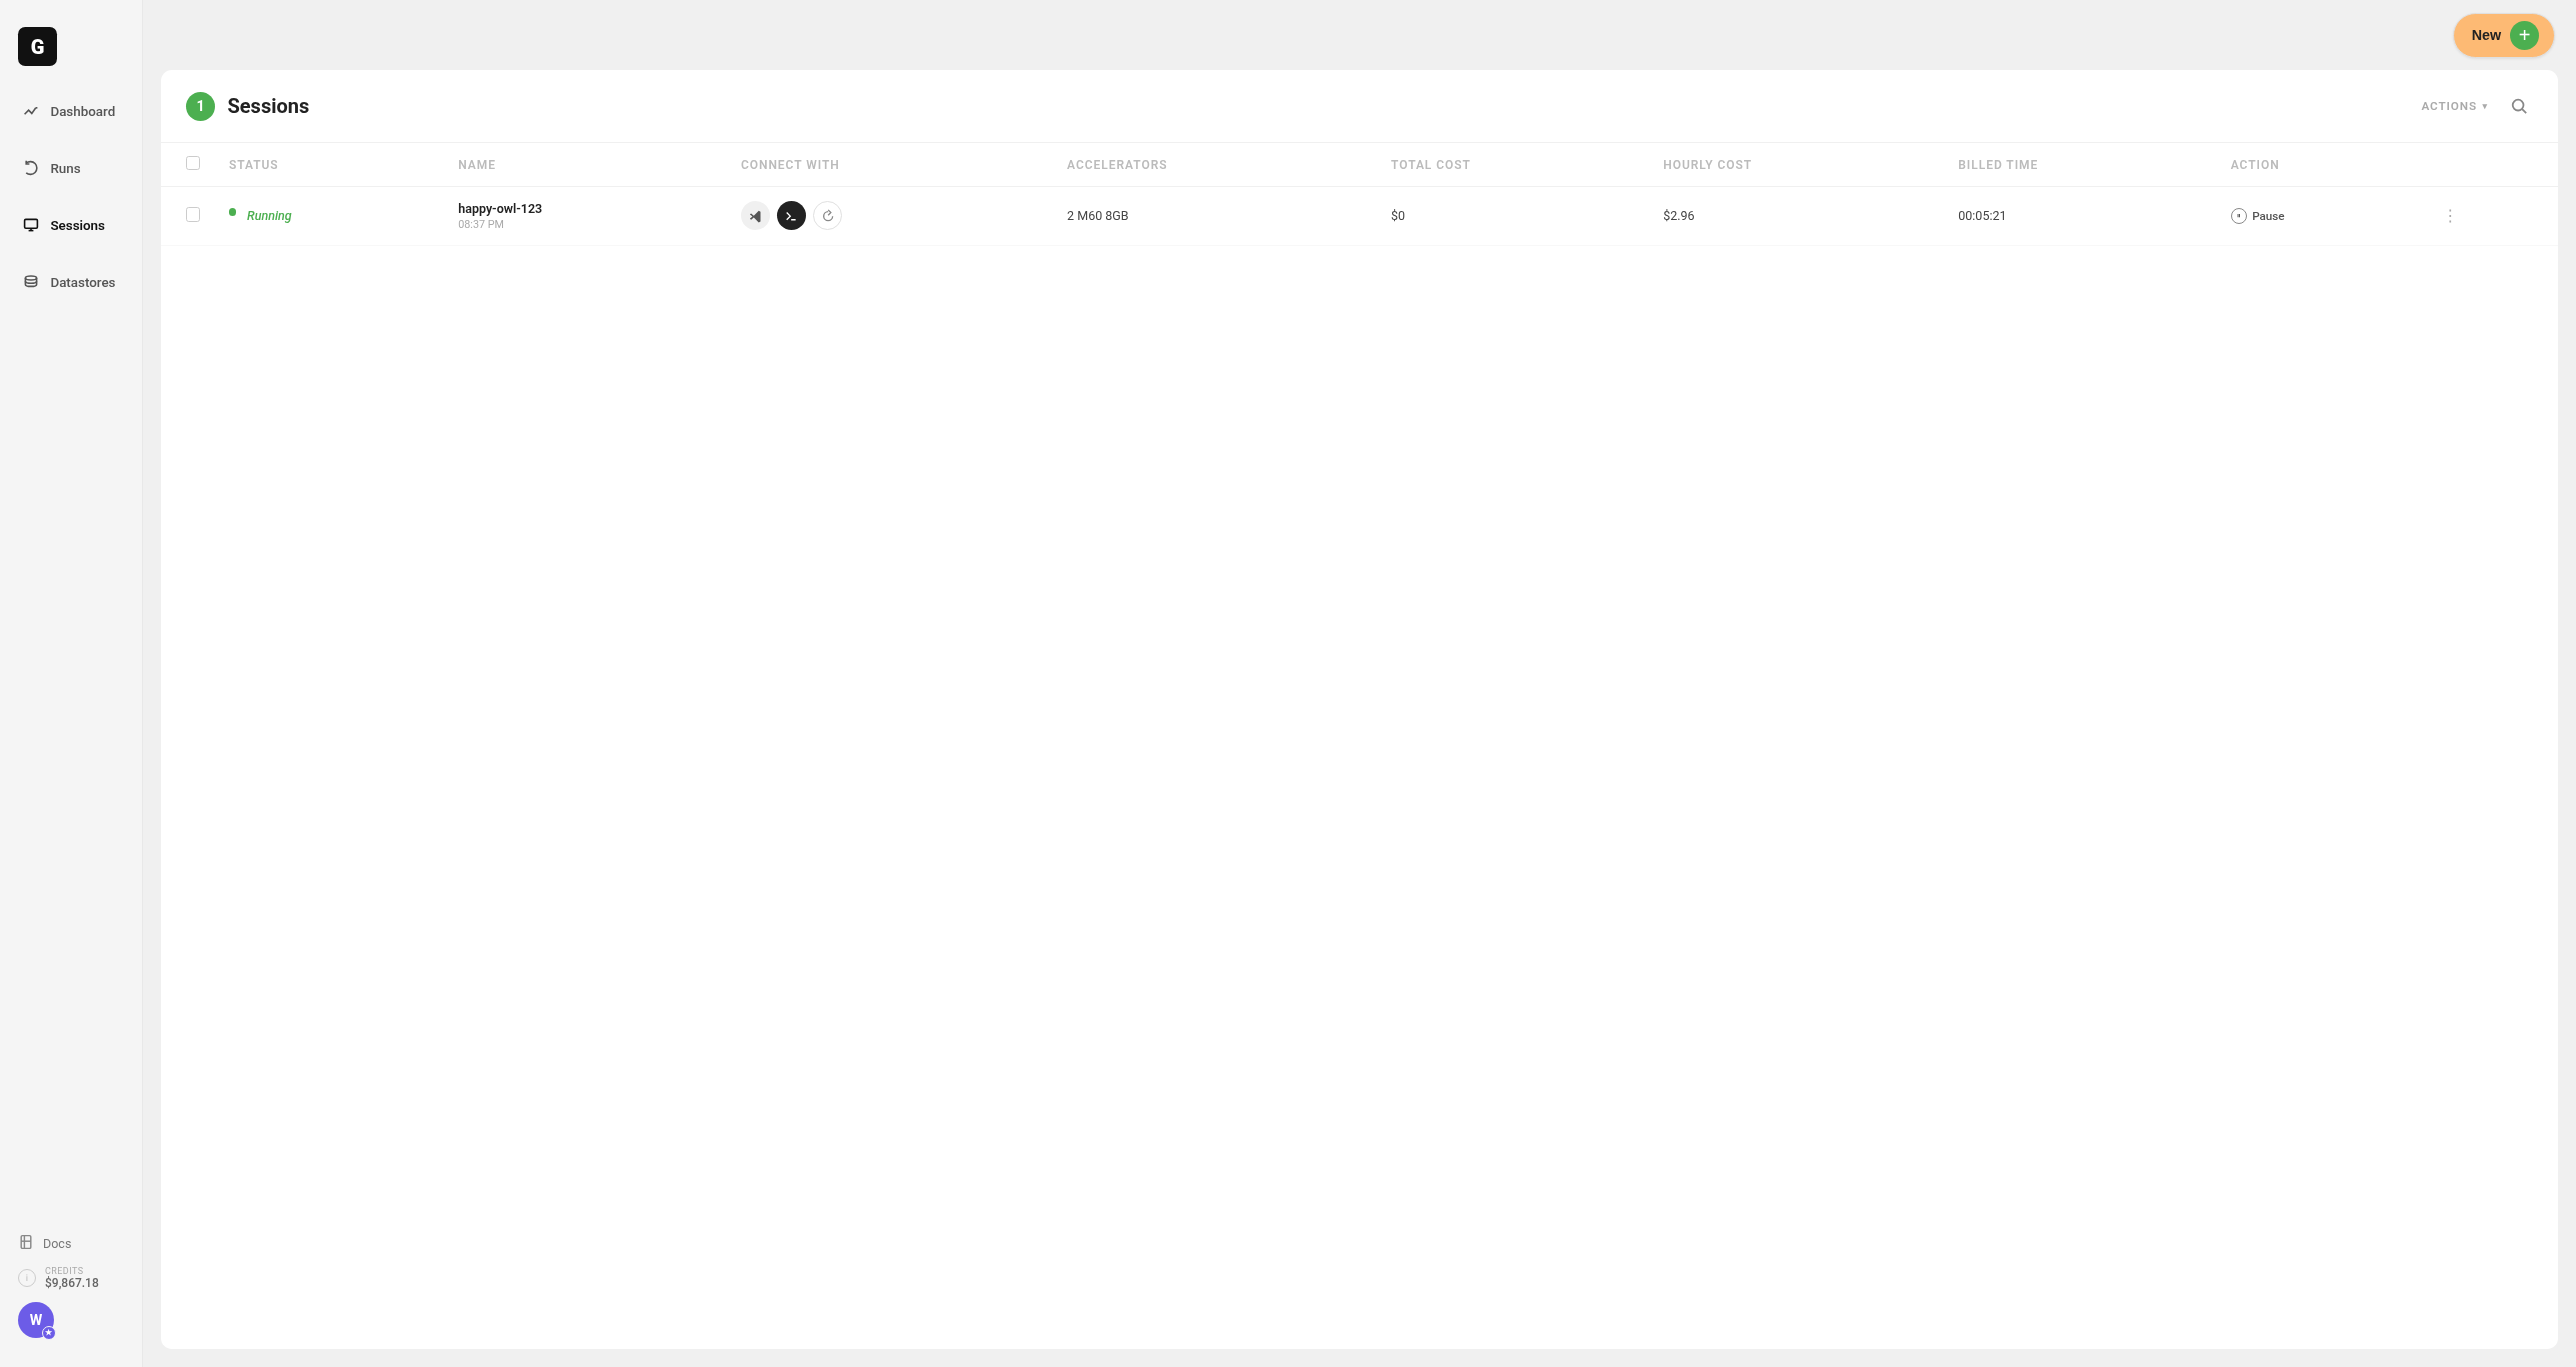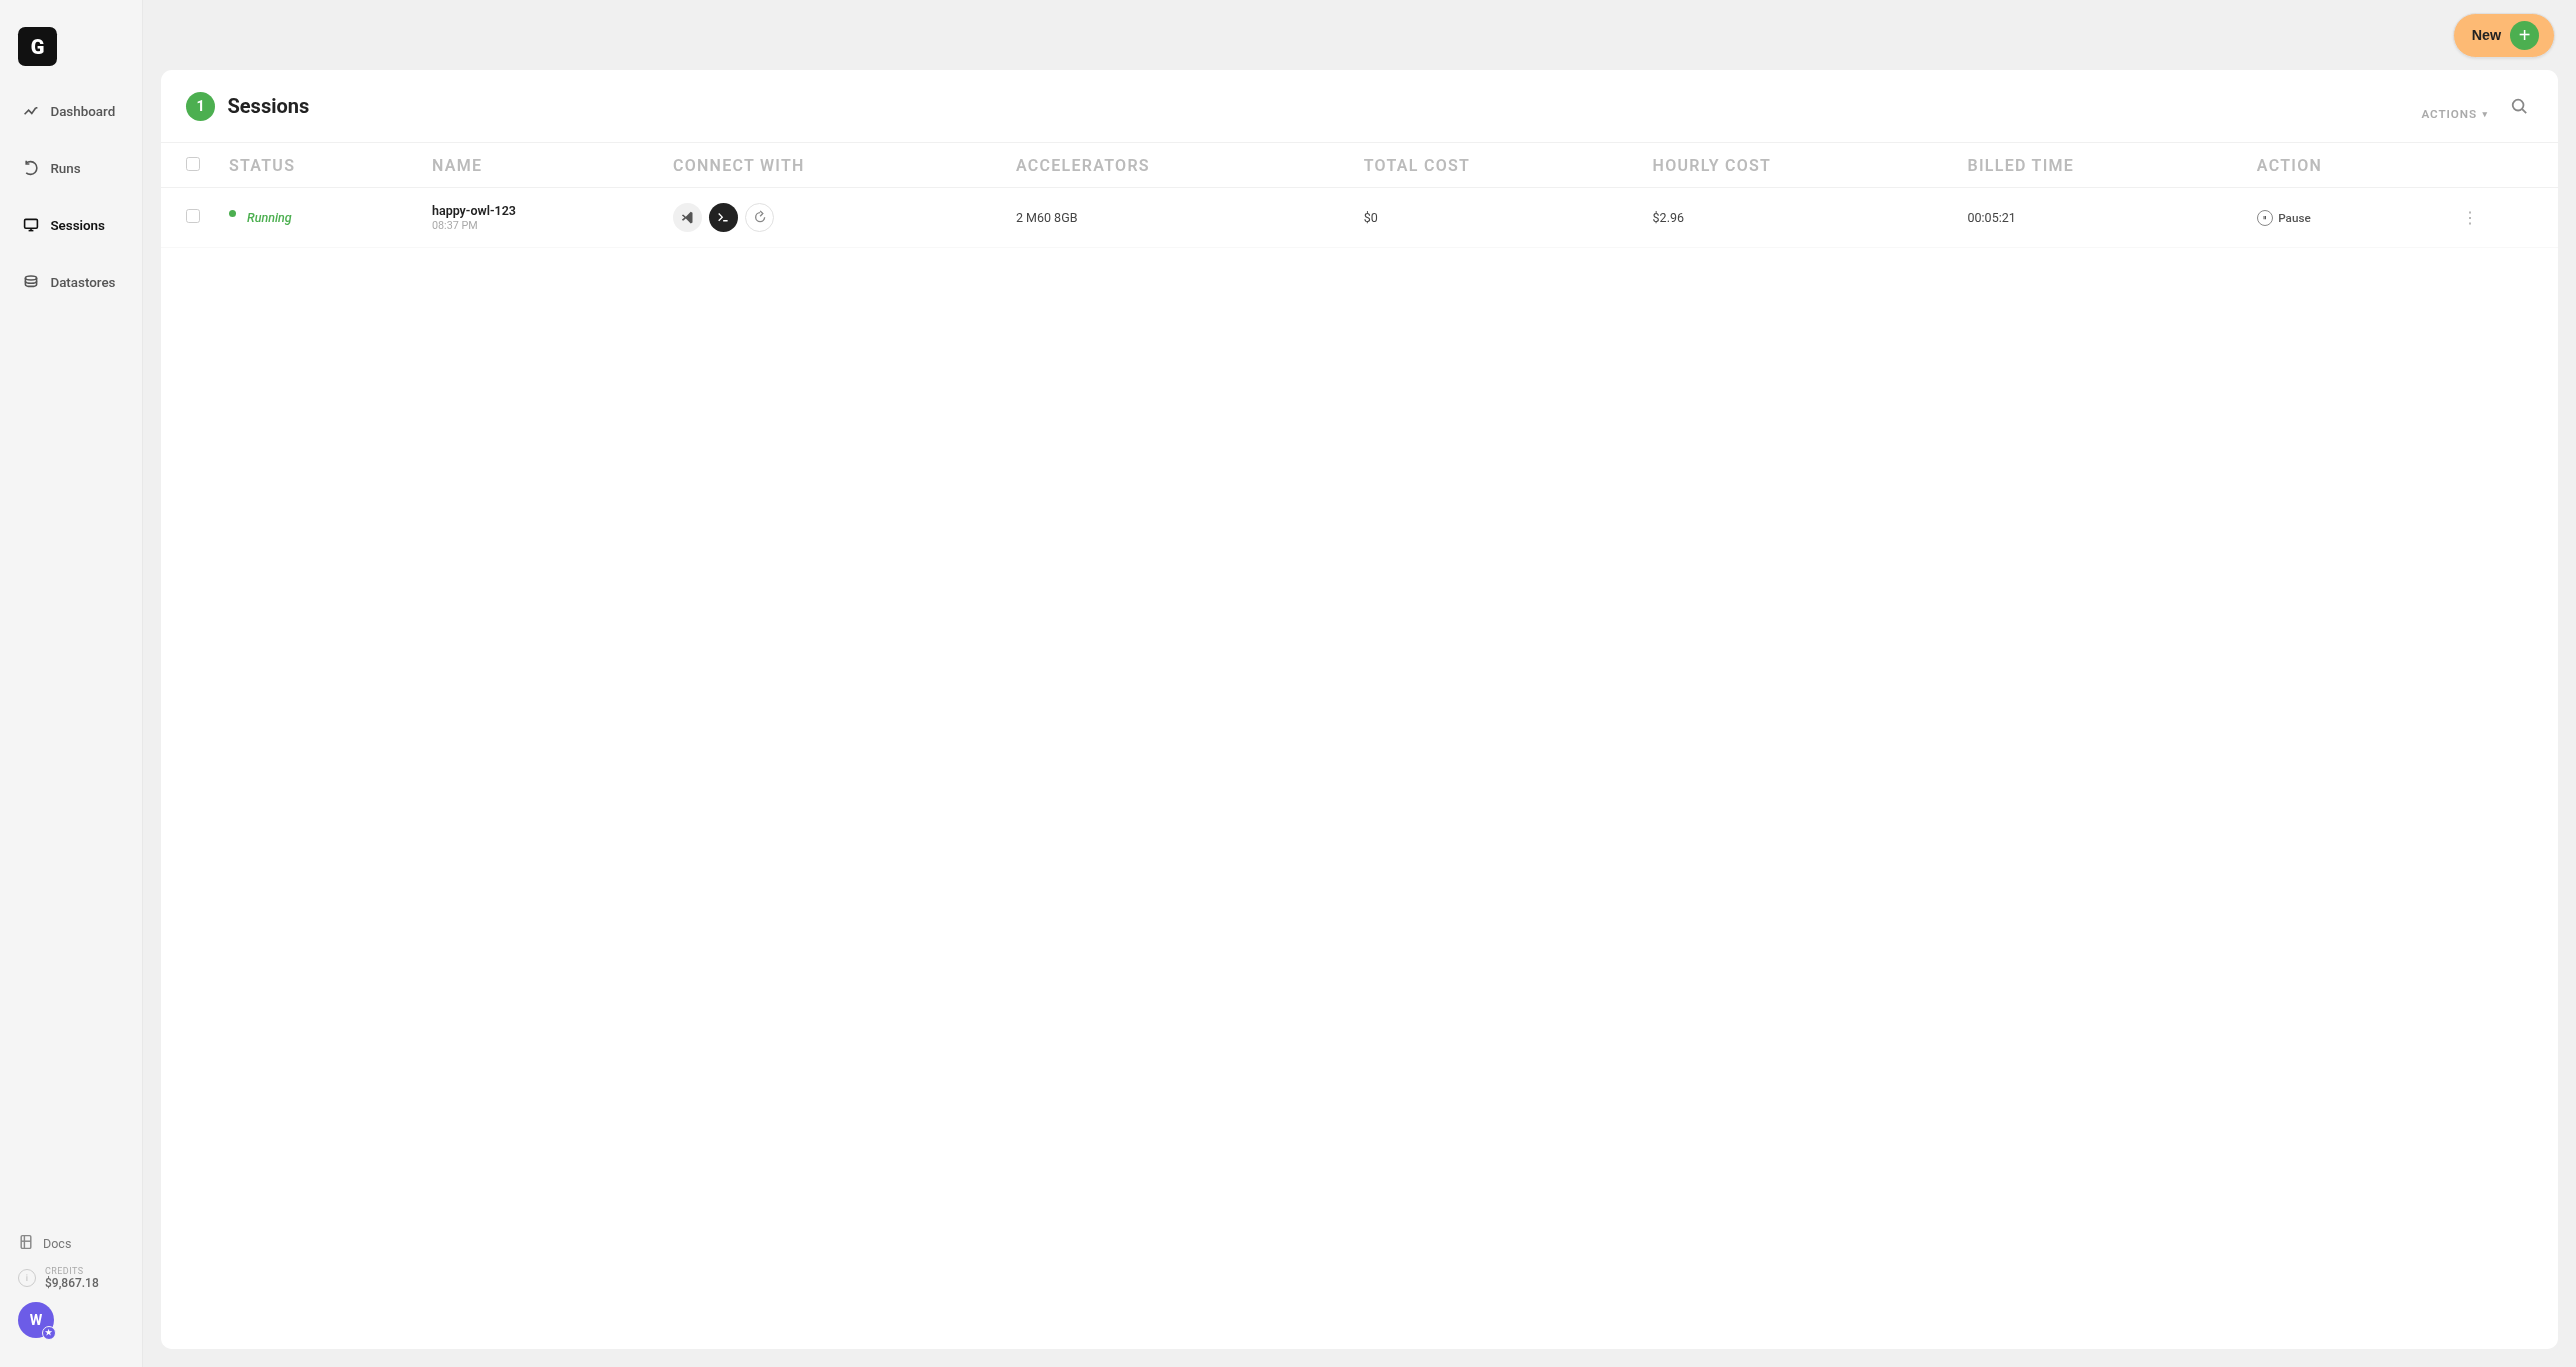--- a/index.html
+++ b/index.html
@@ -245,21 +245,21 @@
     }
 
     .panel-title {
       font-size: 20px;
       font-weight: 700;
       color: #222;
     }
 
     .panel-header-actions {
       display: flex;
-      align-items: flex-end;
+      align-items: center;
       gap: 16px;
     }
 
     .actions-btn {
       display: flex;
       align-items: center;
       gap: 5.4px;
       color: #aaa;
       font-size: 11.7px;
       font-weight: 600;
@@ -290,21 +290,21 @@
       border-collapse: collapse;
     }
 
     thead tr {
       border-bottom: 0.9px solid #f0f0f0;
     }
 
     thead th {
       padding: 12.5px 14.3px;
       text-align: left;
-      font-size: 16px;
+      font-size: 12px;
       font-weight: 600;
       color: #bbb;
       letter-spacing: 0.08em;
       text-transform: uppercase;
     }
 
     thead th:first-child {
       padding-left: 25px;
       width: 36px;
     }

